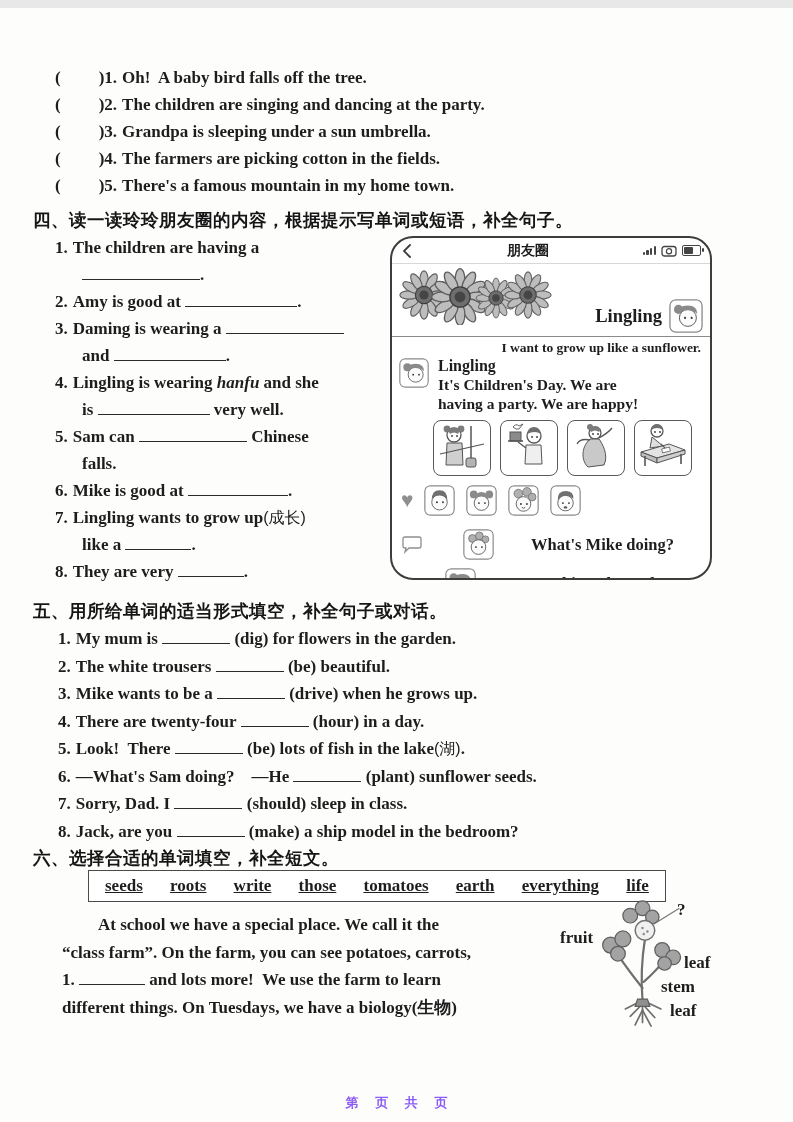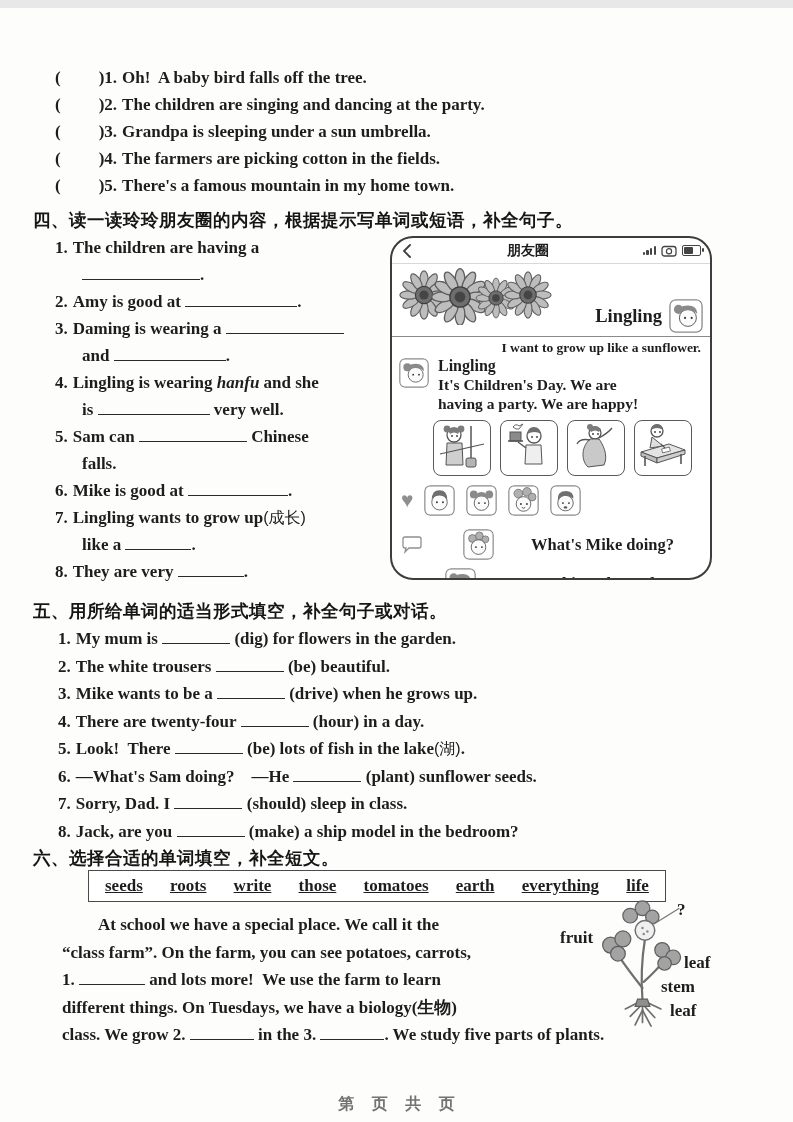--- a/index.html
+++ b/index.html
@@ -80,22 +80,22 @@
   .plantfig{position:absolute;left:558px;top:888px;width:200px;height:135px;}
   .plantfig .lbl{position:absolute;font-size:17px;font-weight:700;}
   .lbl-fruit{left:2px;top:32px;}
   .lbl-q{left:119px;top:4px;font-size:19px;}
   .lbl-leaf{left:126px;top:57px;}
   .lbl-stem{left:103px;top:81px;}
   .lbl-root{left:112px;top:105px;}
 
   
   .footer{position:absolute;left:0;right:0;top:1086px;text-align:center;
-          font-family:"Liberation Sans",sans-serif;font-weight:700;font-size:16px;
-          word-spacing:13px;color:#737373;}
+          font-family:"Liberation Sans",sans-serif;font-weight:700;font-size:13px;
+          word-spacing:13px;color:#8b5cf6;}
 </style>
 </head>
 <body>
 
 <div class="page">
 
   <div class="listening">
     <div class="lrow"><span>(</span><span class="lgap"></span><span>)</span><span class="lnum">1.</span><span>Oh!  A baby bird falls off the tree.</span></div>
     <div class="lrow"><span>(</span><span class="lgap"></span><span>)</span><span class="lnum">2.</span><span>The children are singing and dancing at the party.</span></div>
     <div class="lrow"><span>(</span><span class="lgap"></span><span>)</span><span class="lnum">3.</span><span>Grandpa is sleeping under a sun umbrella.</span></div>
@@ -354,21 +354,20 @@
       <span>tomatoes</span>
       <span>earth</span>
       <span>everything</span>
       <span>life</span>
     </div>
   <div class="passage">
       <div class="p-line first"><span>At school we have a special place. We call it the</span></div>
       <div class="p-line"><span>“class farm”. On the farm, you can see potatoes, carrots,</span></div>
       <div class="p-line"><span>1. </span><span class="blank" style="width: 66px;"></span><span> and lots more!  We use the farm to learn</span></div>
       <div class="p-line"><span>different things. On Tuesdays, we have a biology</span><span class="cn">(生物)</span></div>
-      <div class="p-line"><span>class. We grow 2. </span><span class="blank" style="width: 64px;"></span><span> in the 3. </span><span class="blank" style="width: 64px;"></span><span>. We study five parts of plants.</span></div>
     </div>
 
   <div class="plantfig">
     <svg width="105" height="135" viewBox="0 0 80 110" style="position:absolute;left:32px;top:0">
       <g stroke="#6f6f6f" stroke-width="1.8" fill="none" stroke-linecap="round">
         <path d="M40,85 Q38,60 42,35"></path>
           <path d="M40,75 Q28,60 20,48"></path>
           <path d="M41,70 Q52,60 58,52"></path>
       </g>
       <g fill="#a3a3a3" stroke="#5f5f5f" stroke-width="1">

